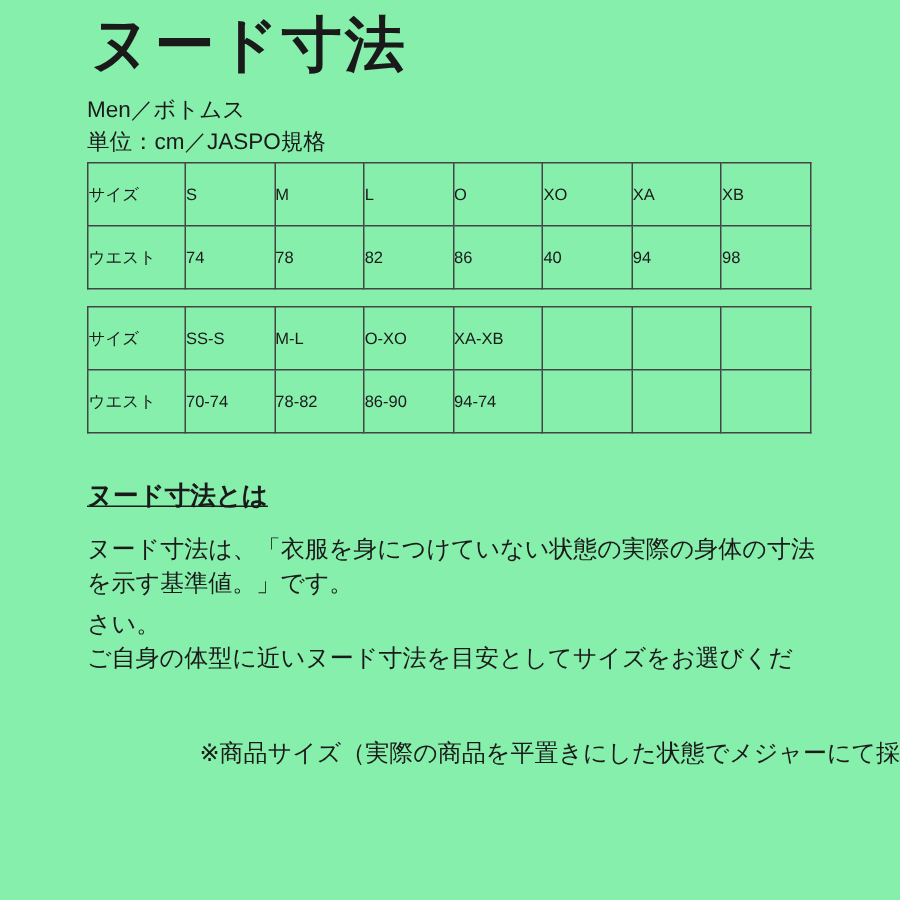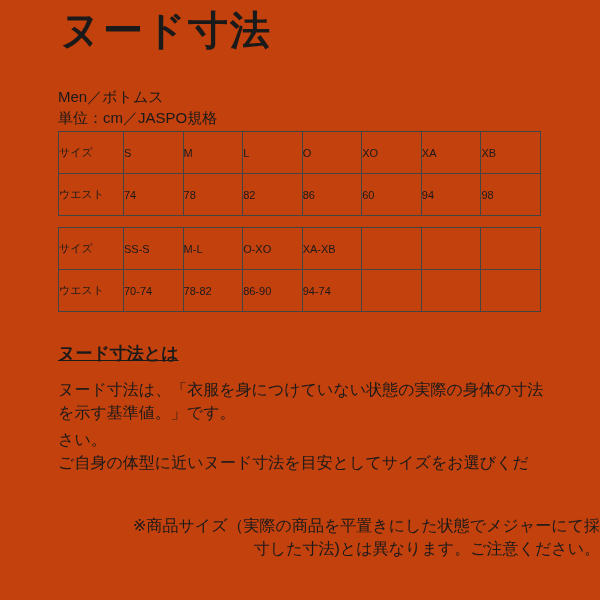--- a/index.html
+++ b/index.html
@@ -2,29 +2,29 @@
 <html><head>
 <meta charset="utf-8">
 <style>
   html, body { margin: 0; padding: 0; }
   body {
     width: 600px; height: 600px;
     background: #ffffff;
     color: #1a1a1a;
     font-family: "Liberation Sans", "DejaVu Sans", sans-serif;
   }
-  .page { position: relative; width: 600px; height: 600px; overflow: hidden; background: #c2410c; }
+  .page { position: relative; width: 600px; height: 600px; overflow: hidden; background: #86efac; }
 
   .title {
     margin: 6px 0 0 60px;
     font-size: 40px; font-weight: bold;
     letter-spacing: 2px; line-height: 48px;
   }
 
-  .subtitle { margin: 32px 0 0 58px; font-size: 15px; line-height: 21px; }
+  .subtitle { margin: 9px 0 0 58px; font-size: 15px; line-height: 21px; }
   .subtitle div { white-space: nowrap; }
 
   table.size-table {
     border-collapse: collapse;
     table-layout: fixed;
     margin-left: 58px;
     width: 483px;
   }
   table.size-table.first-table  { margin-top: 3px; }
   table.size-table.second-table { margin-top: 11px; }
@@ -79,21 +79,21 @@
         <td>XO</td>
         <td>XA</td>
         <td>XB</td>
       </tr>
       <tr>
         <td class="label-col">ウエスト</td>
         <td>74</td>
         <td>78</td>
         <td>82</td>
         <td>86</td>
-        <td>60</td>
+        <td>40</td>
         <td>94</td>
         <td>98</td>
       </tr>
     </tbody>
   </table>
 
   <table class="size-table second-table">
     <tbody>
       <tr>
         <td class="label-col">サイズ</td>
@@ -127,16 +127,15 @@
       </div>
       <div class="para">
         <div>さい。</div>
         <div>ご自身の体型に近いヌード寸法を目安としてサイズをお選びくだ</div>
       </div>
     </div>
   </div>
 
   <div class="note">
     <div>※商品サイズ（実際の商品を平置きにした状態でメジャーにて採</div>
-    <div>寸した寸法)とは異なります。ご注意ください。</div>
   </div>
 
 </div>
 
 </body></html>

